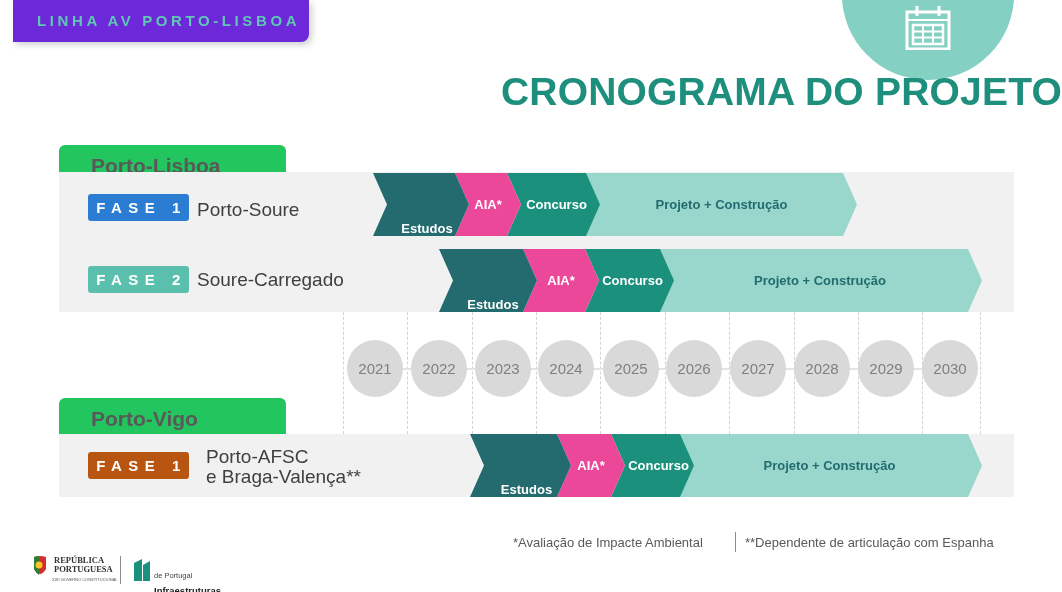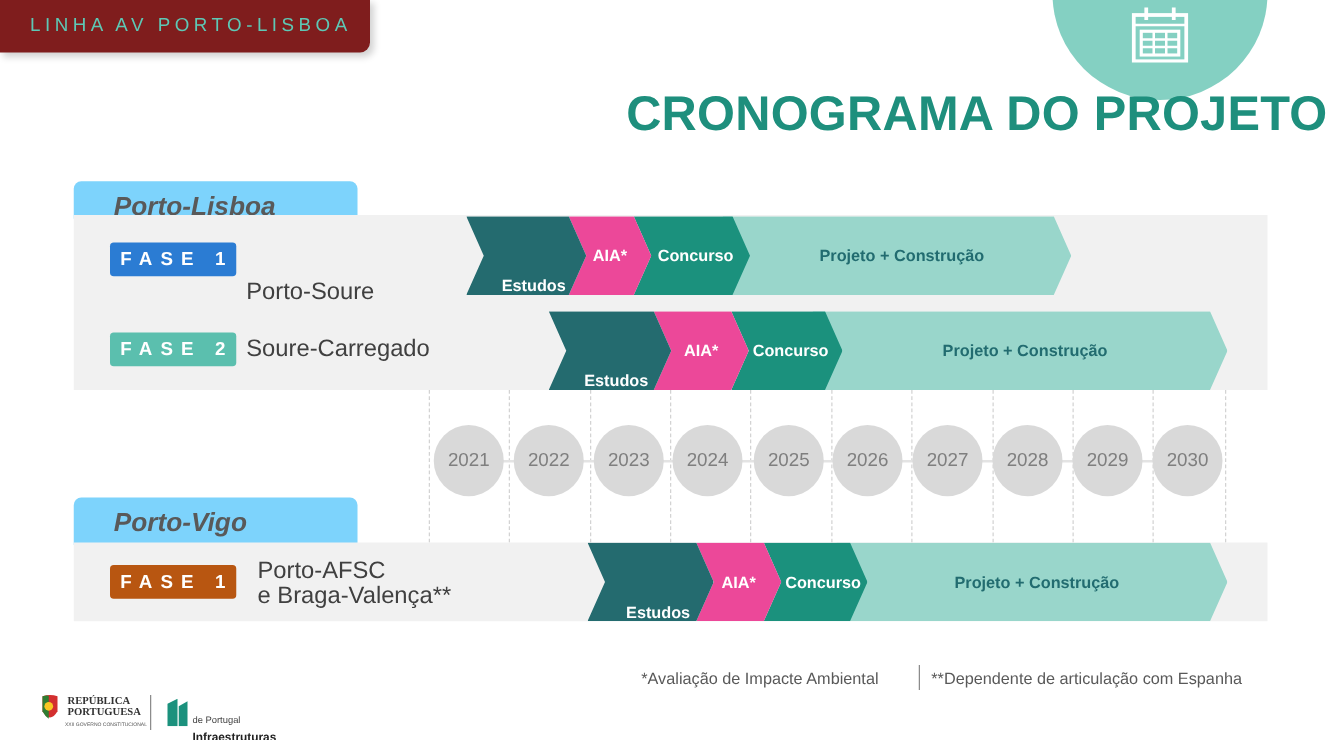--- a/index.html
+++ b/index.html
@@ -1,41 +1,42 @@
 <!DOCTYPE html>
 <html><head>
 <meta charset="utf-8">
 <style>
   * { box-sizing: border-box; margin: 0; padding: 0; }
   html, body { width: 1062px; height: 592px; background: #ffffff; overflow: hidden; }
   body { position: relative; font-family: "Liberation Sans", sans-serif; }
 
   .header-tab {
-    position: absolute; left: 0; top: 0; width: 296px; height: 42px;
-    background: #7f1d1d; border-bottom-right-radius: 8px;
+    position: absolute; left: 13px; top: 0; width: 296px; height: 42px;
+    background: #6d28d9; border-bottom-right-radius: 8px;
     box-shadow: 3px 3px 6px rgba(0,0,0,0.18);
+    font-weight: bold;
   }
   .header-tab span {
     position: absolute; left: 24px; top: 12px; font-size: 15px; letter-spacing: 3.6px;
     color: #5ec8b5;
   }
   .cal-circle {
     position: absolute; left: 842px; top: -90px; width: 172px; height: 170px;
     border-radius: 50%; background: #84d0c2;
   }
   .cal-icon { position: absolute; left: 905px; top: 4px; width: 46px; height: 46px; }
 
   .page-title {
     position: absolute; left: 0; width: 1062px; top: 70px; text-align: right;
     font-size: 39px; font-weight: bold; color: #1e8f7d; letter-spacing: 0.2px;
   }
 
   .section-tab {
-    position: absolute; background: #7dd3fc; border-radius: 6px 6px 0 0;
-    font-size: 21px; font-weight: bold; color: #595959; font-style: italic;
+    position: absolute; background: #22c55e; border-radius: 6px 6px 0 0;
+    font-size: 21px; font-weight: bold; color: #595959;
   }
   .section-tab span { position: absolute; left: 32px; top: 9px; }
   .row-band { position: absolute; background: #f1f1f1; }
 
   .fase-badge {
     position: absolute; height: 27px; width: 101px; border-radius: 3px;
     color: #ffffff; font-weight: bold; font-size: 15px; letter-spacing: 6.5px;
     line-height: 27px; text-align: center; padding-left: 6px;
   }
   .row-label { position: absolute; font-size: 19px; color: #404040; line-height: 21px; }
@@ -103,21 +104,21 @@
 <div class="vline" style="left:858px;"></div>
 <div class="vline" style="left:922px;"></div>
 <div class="vline" style="left:980px;"></div>
 
 <div class="section-tab" style="left:59px; top:145px; width:227px; height:30px;">
   <span>Porto-Lisboa</span>
 </div>
 <div class="row-band" style="left:59px; top:172px; width:955px; height:140px;"></div>
 
 <div class="fase-badge" style="left:88px; top:194px; background:#2b7cd3;">FASE 1</div>
-<div class="row-label" style="left:197px; top:199px;margin-top:24px;">Porto-Soure</div>
+<div class="row-label" style="left:197px; top:199px;">Porto-Soure</div>
 
 <div class="chev c-projeto" style="left:578px; top:173px; width:279px; height:63px; clip-path:polygon(0 0, 265px 0, 279px 50%, 265px 100%, 0 100%, 14px 50%); padding-left:8px;">
     <span>Projeto + Construção</span>
   </div>
 <div class="chev c-concurso" style="left:507px; top:173px; width:93px; height:63px; clip-path:polygon(0 0, 79px 0, 93px 50%, 79px 100%, 0 100%, 14px 50%); padding-left:6px;">
     <span>Concurso</span>
   </div>
 <div class="chev c-aia" style="left:455px; top:173px; width:66px; height:63px; clip-path:polygon(0 0, 52px 0, 66px 50%, 52px 100%, 0 100%, 14px 50%);">
     <span>AIA*</span>
   </div>

